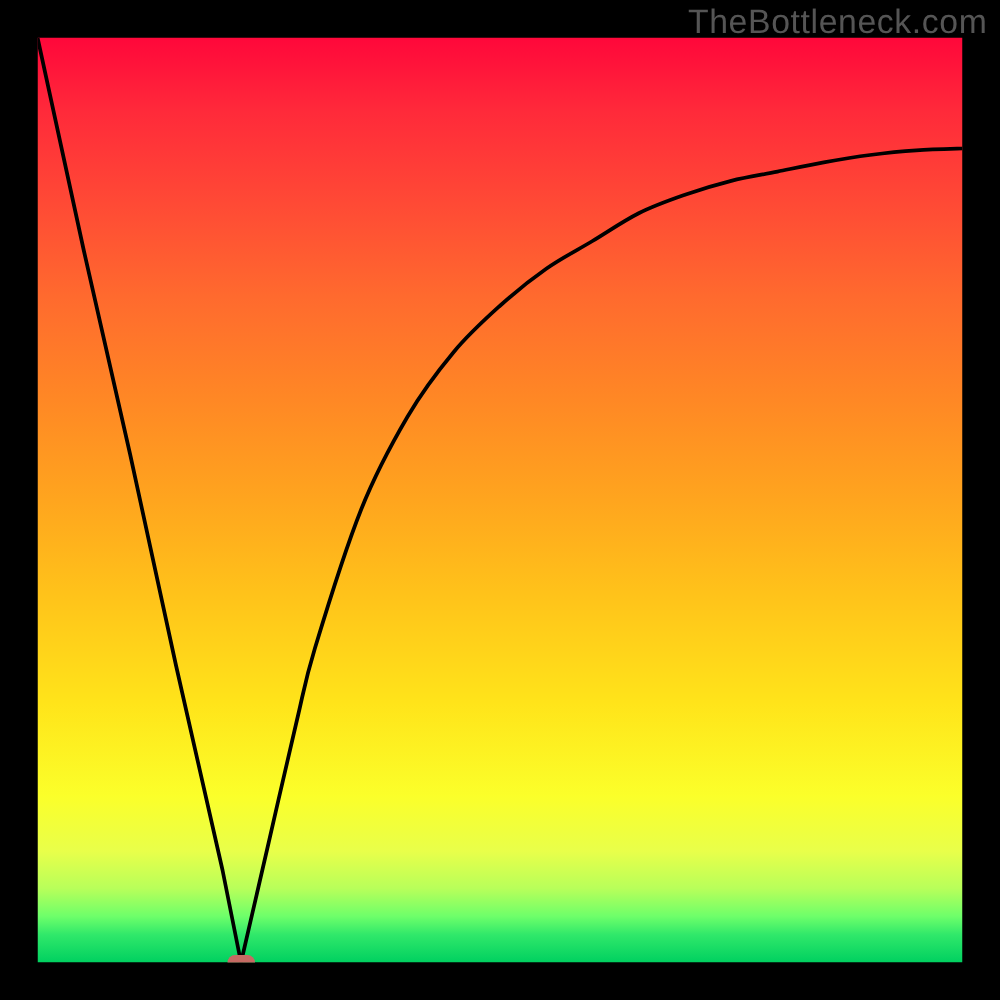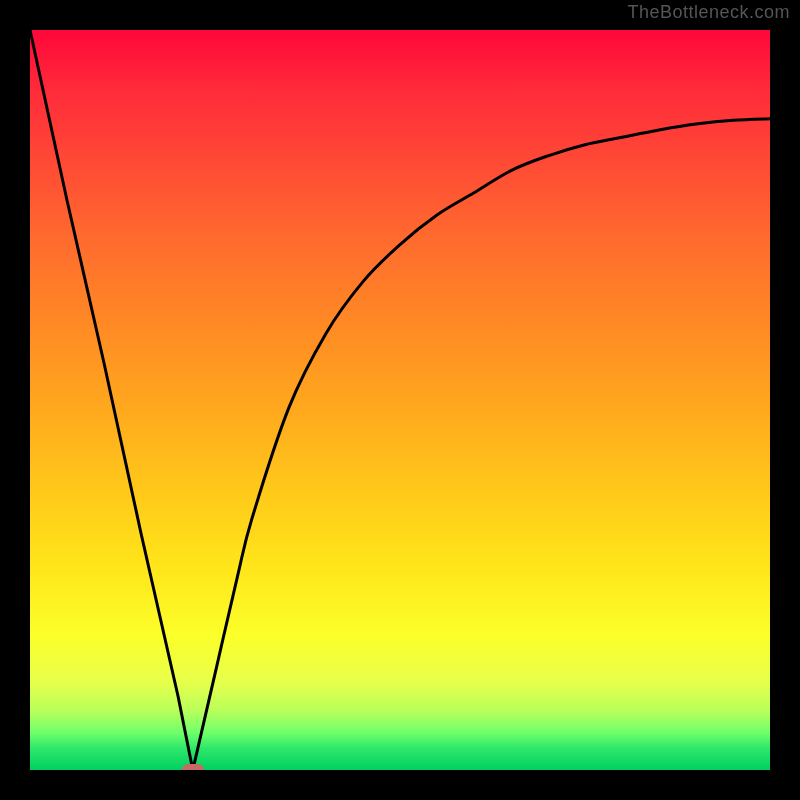--- a/index.html
+++ b/index.html
@@ -15,21 +15,21 @@
     position: relative;
     width: 800px;
     height: 800px;
     background: #000;
   }
   .watermark {
     position: absolute;
     top: 2px;
     right: 10px;
     color: #555;
-    font-size: 18px;
+    font-size: 27px;
     font-weight: 500;
     letter-spacing: 0.5px;
     z-index: 10;
   }
   .plot {
     position: absolute;
     left: 30px;
     top: 30px;
     width: 740px;
     height: 740px;

